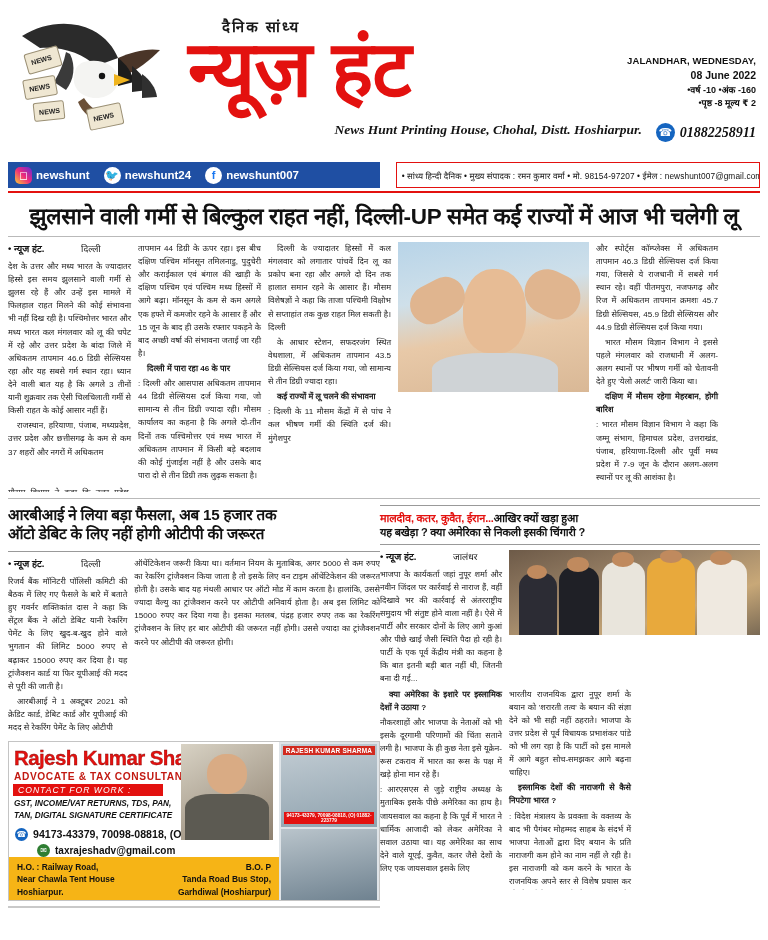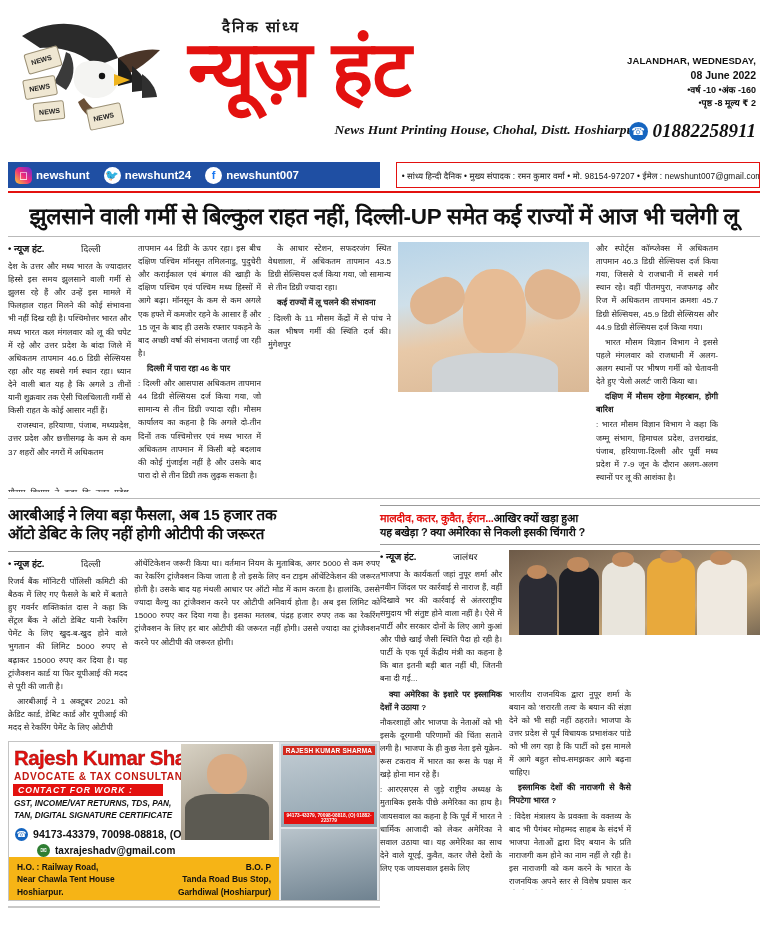--- a/index.html
+++ b/index.html
@@ -103,21 +103,21 @@
     width: 19px; height: 19px;
     border-radius: 50%;
     background: #1565c0;
     display: flex; align-items: center; justify-content: center;
     color: #fff; font-size: 11px;
   }
   .phone-num {
     font-family: "Liberation Serif", "DejaVu Serif", serif;
     font-style: italic;
     font-weight: 700;
-    font-size: 19px;
+    font-size: 14px;
     color: #111;
   }
 
   
   .socialbar {
     position: relative;
     height: 26px;
     display: flex;
     align-items: stretch;
     margin-top: 2px;
@@ -313,21 +313,21 @@
     font-weight: 700;
     color: #c21a12;
     letter-spacing: 0.6px;
     padding-left: 5px;
     margin-top: 1px;
   }
   .ad-contact-bar {
     background: #e3110f;
     color: #fff;
     font-size: 8.6px;
-    font-weight: 700;
+    font-weight: 400;
     font-style: italic;
     letter-spacing: 1px;
     padding: 1px 5px;
     margin: 2px 0 2px 4px;
     width: 150px;
   }
   .ad-services {
     font-size: 8.2px;
     font-weight: 700;
     font-style: italic;
@@ -479,20 +479,21 @@
       <p class="body">राजस्थान, हरियाणा, पंजाब, मध्यप्रदेश, उत्तर प्रदेश और छत्तीसगढ़ के कम से कम 37 शहरों और नगरों में अधिकतम</p>
     </div>
 
     <div>
       <p class="body first">तापमान 44 डिग्री के ऊपर रहा। इस बीच दक्षिण पश्चिम मॉनसून तमिलनाडु, पुदुचेरी और कराईकाल एवं बंगाल की खाड़ी के दक्षिण पश्चिम एवं पश्चिम मध्य हिस्सों में आगे बढ़ा। मॉनसून के कम से कम अगले एक हफ्ते में कमजोर रहने के आसार हैं और 15 जून के बाद ही उसके रफ्तार पकड़ने के बाद अच्छी वर्षा की संभावना जताई जा रही है।</p>
       <p class="body"><b>दिल्ली में पारा रहा 46 के पार</b></p>
       <p class="body first">: दिल्ली और आसपास अधिकतम तापमान 44 डिग्री सेल्सियस दर्ज किया गया, जो सामान्य से तीन डिग्री ज्यादा रही। मौसम कार्यालय का कहना है कि अगले दो-तीन दिनों तक पश्चिमोत्तर एवं मध्य भारत में अधिकतम तापमान में किसी बड़े बदलाव की कोई गुंजाईश नहीं है और उसके बाद पारा दो से तीन डिग्री तक लुढ़क सकता है।</p>
     </div>
 
     <div>
+      <p class="body">दिल्ली के ज्यादातर हिस्सों में कल मंगलवार को लगातार पांचवें दिन लू का प्रकोप बना रहा और अगले दो दिन तक हालात समान रहने के आसार हैं। मौसम विशेषज्ञों ने कहा कि ताजा पश्चिमी विक्षोभ से सप्ताहांत तक कुछ राहत मिल सकती है। दिल्ली</p>
       <p class="body">के आधार स्टेशन, सफदरजंग स्थित वेधशाला, में अधिकतम तापमान 43.5 डिग्री सेल्सियस दर्ज किया गया, जो सामान्य से तीन डिग्री ज्यादा रहा।</p>
       <p class="body"><b>कई राज्यों में लू चलने की संभावना</b></p>
       <p class="body first">: दिल्ली के 11 मौसम केंद्रों में से पांच ने कल भीषण गर्मी की स्थिति दर्ज की। मुंगेशपुर</p>
     </div>
 
     <div class="photo1">
       <span class="arm-l"></span>
       <span class="arm-r"></span>
     </div>
 

